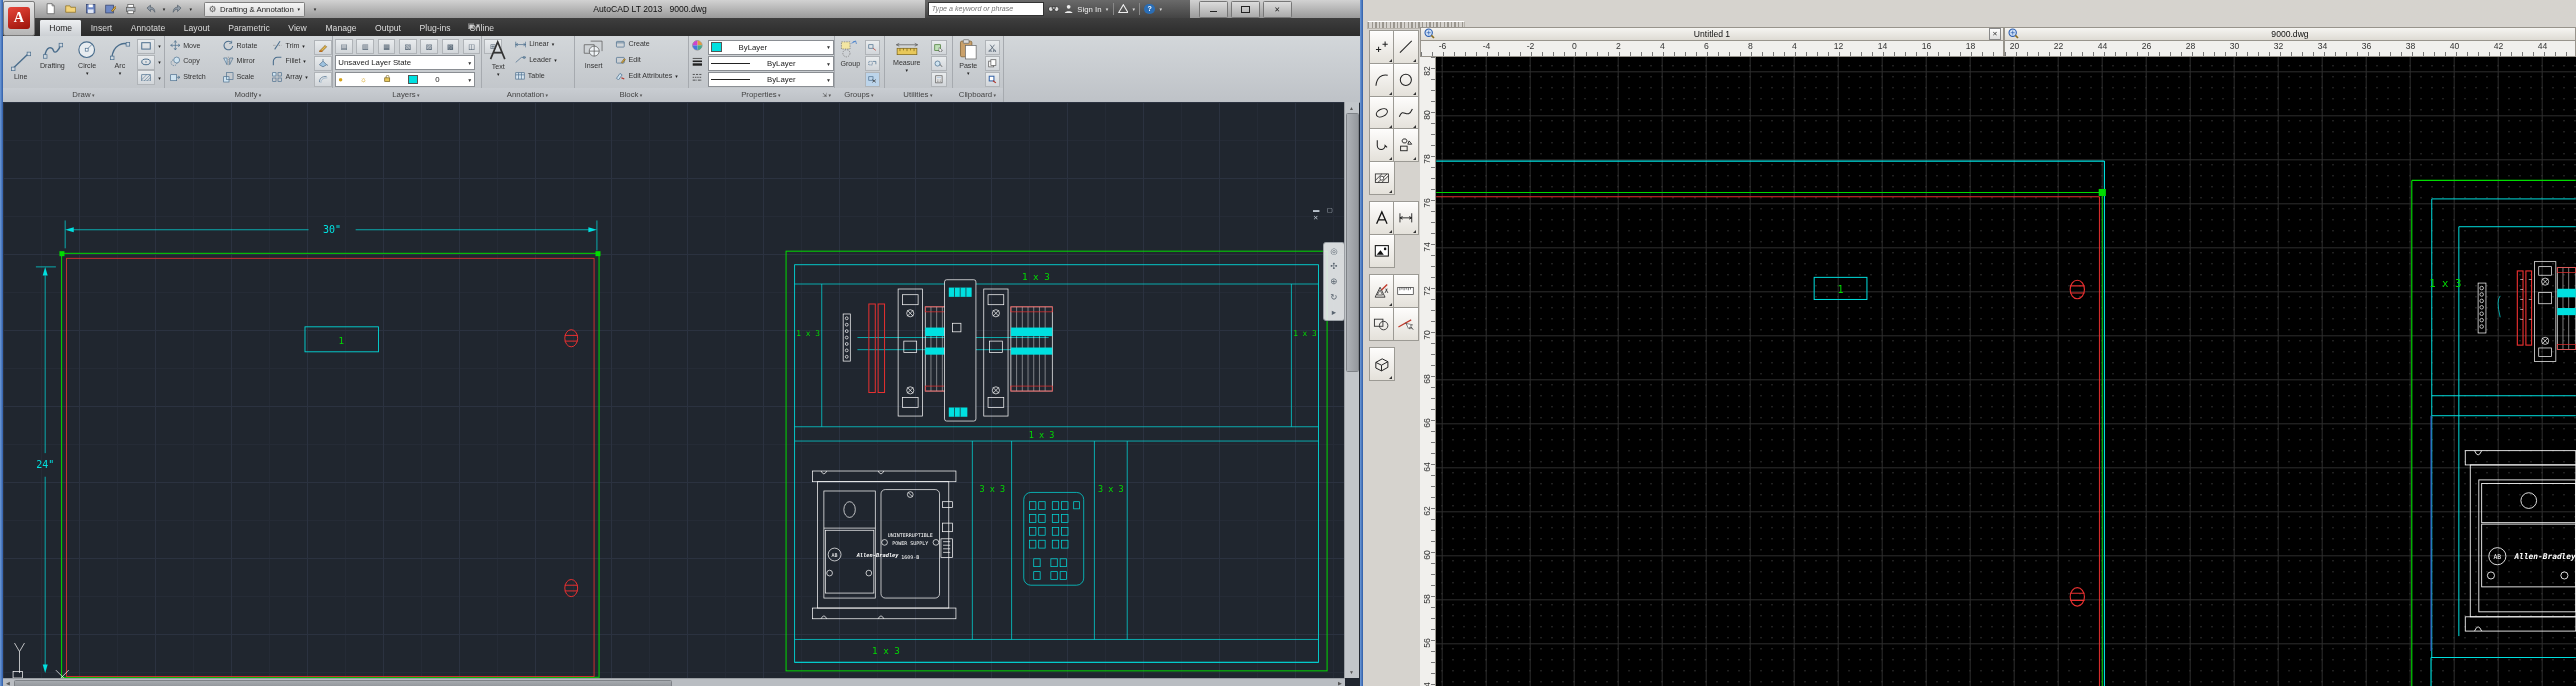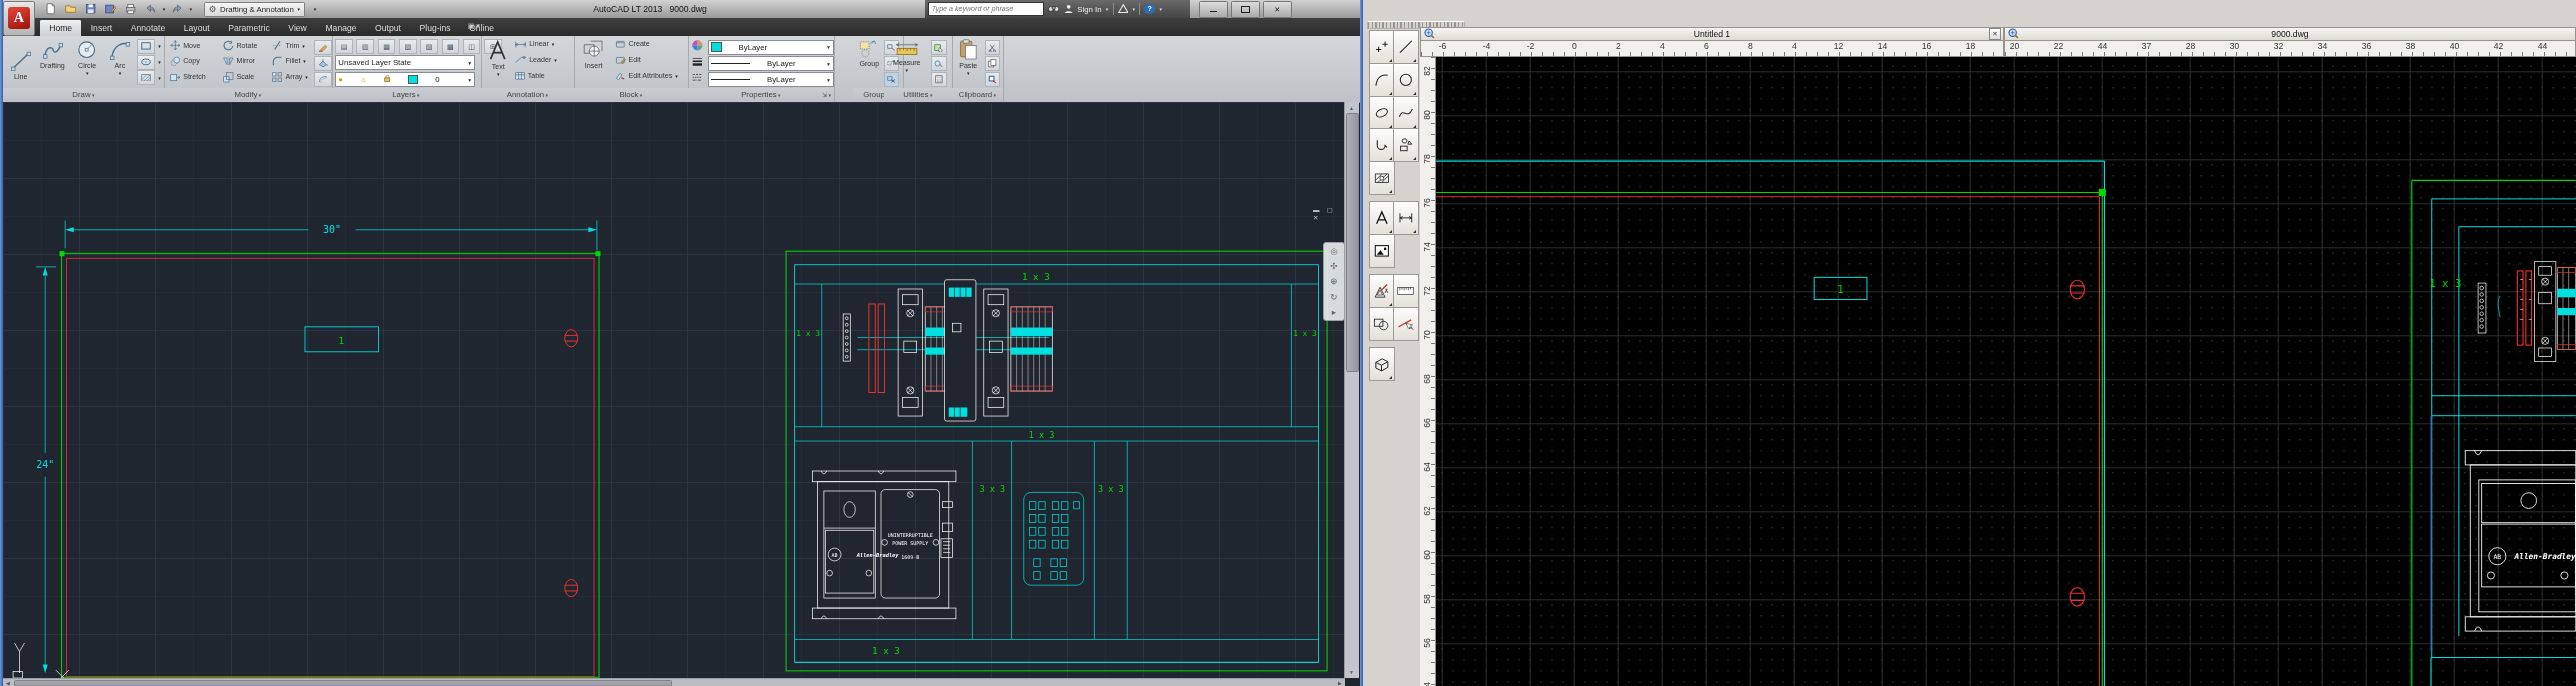--- a/index.html
+++ b/index.html
@@ -481,21 +481,21 @@
           <span class="arrow">▼</span>
       </div>
       <div class="combo" style="left:20px;top:36px;width:120px">
         <span class="lwline" style="border-bottom-width:0.7px"></span>
           <span>ByLayer</span>
           <span class="arrow">▼</span>
       </div>
       <div class="p-label"><span>Properties</span><span style="position:absolute;right:2.9px;font-size:5.7px">⇲</span></div>
     </div>
 
-    <div class="panel" style="left:850px;width:50px">
+    <div class="panel" style="left:831px;width:50px">
       <div class="bigbtn" style="left:2.1px;top:2.9px;width:28.5px">
         <svg width="20" height="20" viewBox="0 0 28 28">
             <rect x="2" y="4" width="12" height="10" fill="#f3e6a2" stroke="#777" stroke-dasharray="2 1.4"></rect>
             <circle cx="9" cy="20" r="5" fill="none" stroke="#777" stroke-dasharray="2 1.4"></circle>
             <path d="M16 6 l6-3 M22 3 l1 4 M22 3 l-4 1" stroke="#3a78c9" fill="none"></path>
           </svg>
         <span>Group</span>
       </div>
       <div class="sm" style="left:31px;top:4.3px">
           <span class="mi" style="width:13px">
@@ -933,21 +933,21 @@
     <span class="hnum">4</span>
     <span class="hnum">12</span>
     <span class="hnum">14</span>
     <span class="hnum">16</span>
     <span class="hnum">18</span>
   </div>
 <div class="abs hruler" style="left:2004px;width:572px;border-left:0.7px solid #98948c">
     <span class="hnum" style="margin-left: -12.6px;">20</span>
     <span class="hnum">22</span>
     <span class="hnum">44</span>
-    <span class="hnum">37</span>
+    <span class="hnum">26</span>
     <span class="hnum">28</span>
     <span class="hnum">30</span>
     <span class="hnum">32</span>
     <span class="hnum">34</span>
     <span class="hnum">36</span>
     <span class="hnum">38</span>
     <span class="hnum">40</span>
     <span class="hnum">42</span>
     <span class="hnum">44</span>
   </div>

